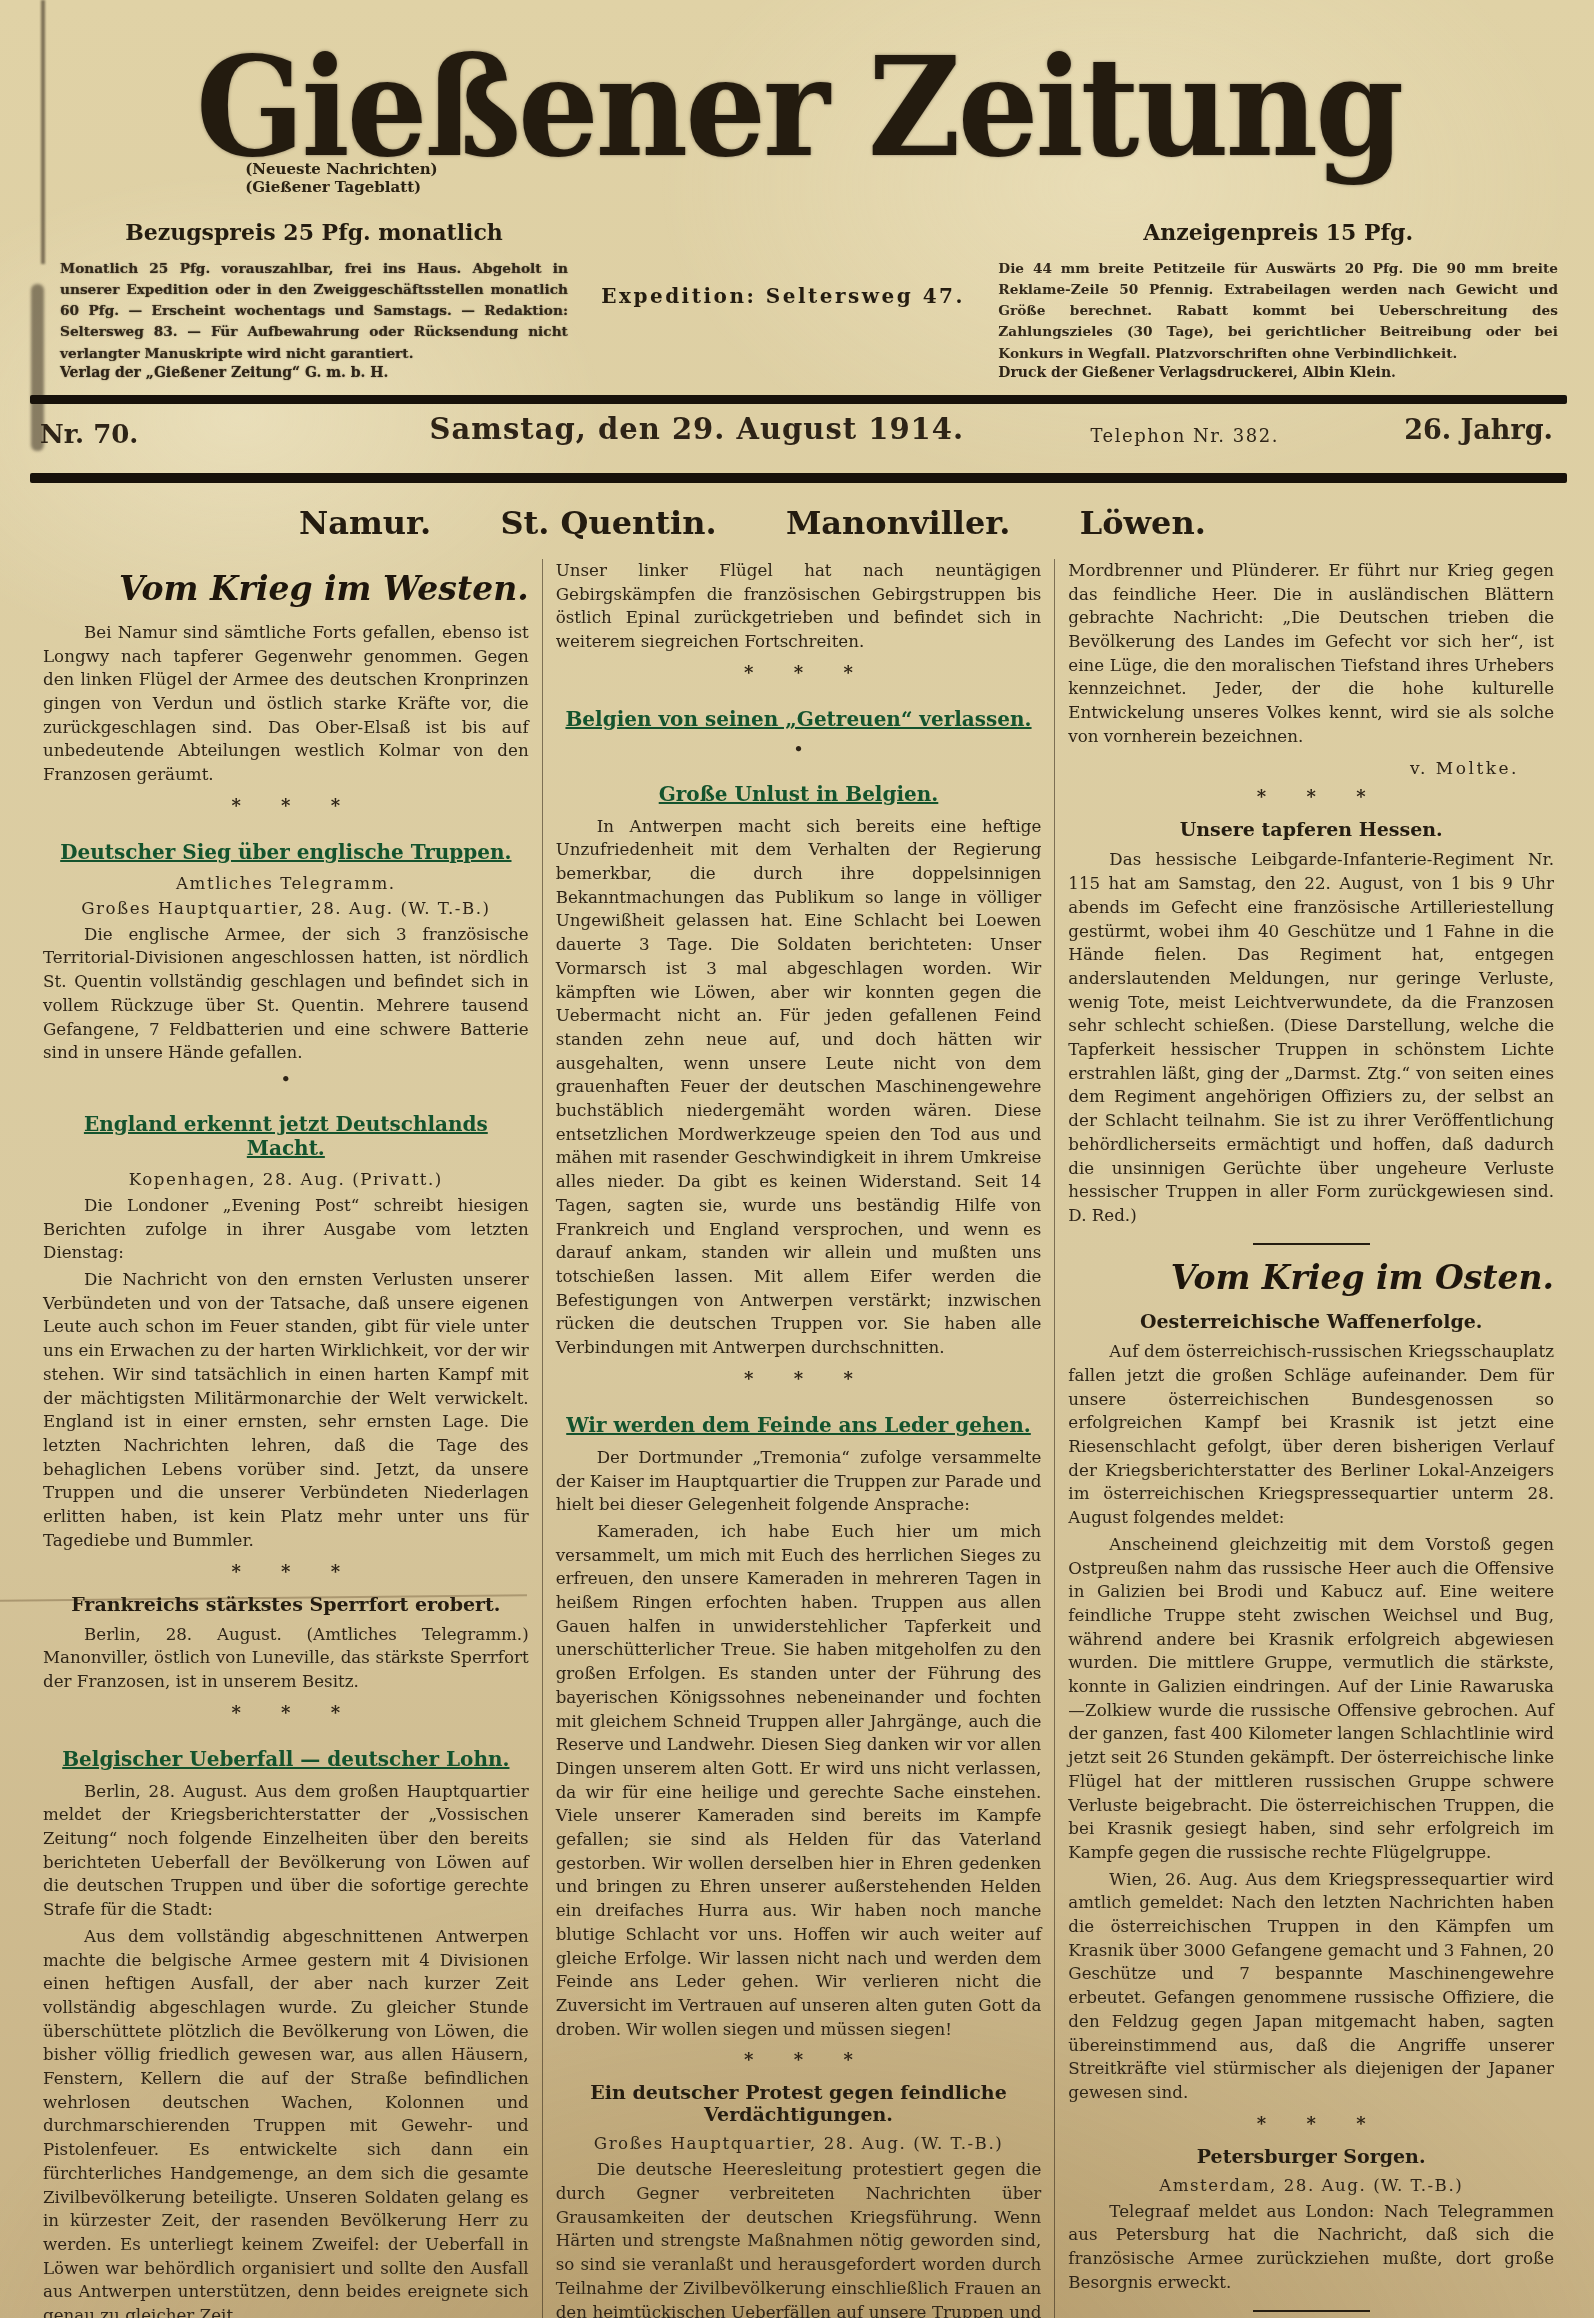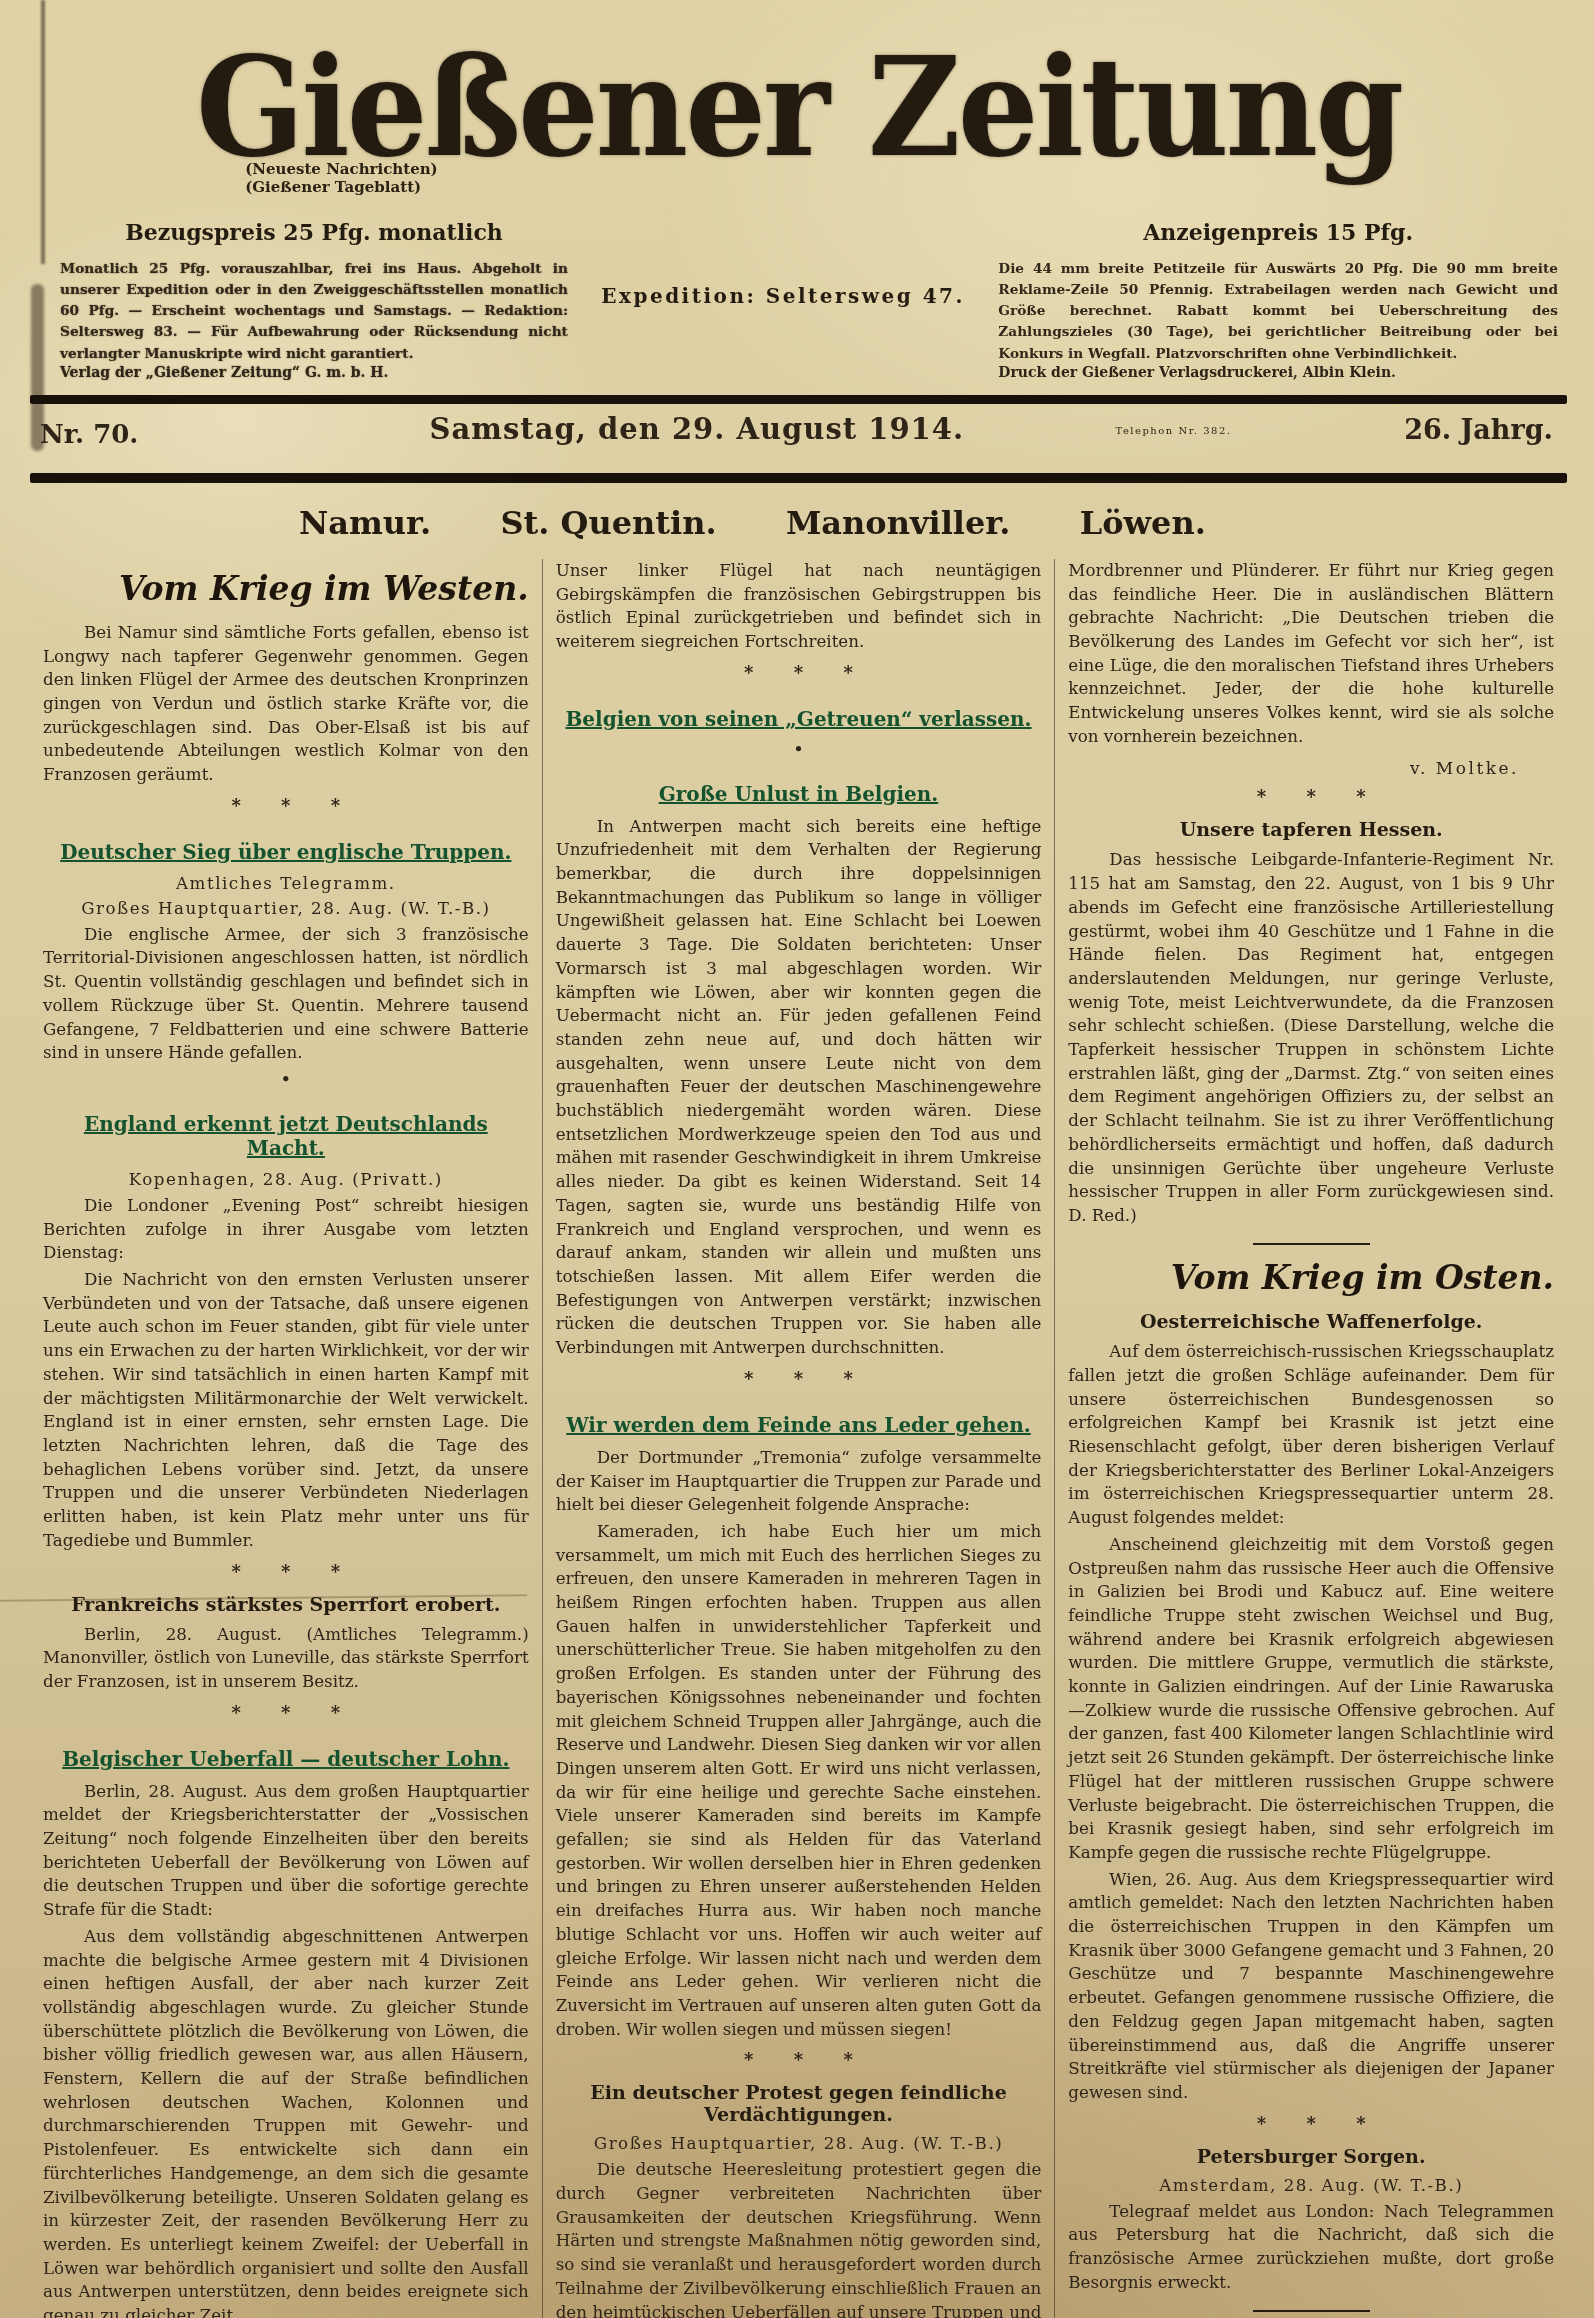--- a/index.html
+++ b/index.html
@@ -37,21 +37,21 @@
   .smudge{text-shadow:0 0 1.5px rgba(40,30,15,.65);}
   .publisher{font-weight:bold;font-size:14px;}
   .exp-line{font-weight:bold;font-size:20px;letter-spacing:2.5px;color:#241c10;}
 
   .rule-heavy{height:9px;background:#17110a;margin-top:15px;border-radius:2px;}
   .rule-heavy.second{height:10px;margin-top:0;}
 
   .dateline{position:relative;height:69px;}
   .dl-issue{position:absolute;left:10px;top:15px;font-size:26px;font-weight:bold;}
   .dl-date{position:absolute;left:26%;top:8px;font-size:29px;font-weight:bold;letter-spacing:1px;}
-  .dl-phone{position:absolute;left:69%;top:21px;font-size:10px;letter-spacing:1.5px;margin-left:25px;}
+  .dl-phone{position:absolute;left:69%;top:21px;font-size:18px;letter-spacing:1.5px;}
   .dl-vol{position:absolute;right:14px;top:10px;font-size:27px;font-weight:bold;}
 
   .banner{display:flex;justify-content:space-between;width:59%;margin:21px 0 5px 17.5%;
     font-size:32px;font-weight:bold;color:#241c10;}
 
   .cols{display:flex;margin-top:17px;align-items:stretch;}
   .col{flex:1;padding:0 13px;box-sizing:border-box;}
   .col + .col{border-left:1.5px solid rgba(45,35,20,.55);}
 
   .para{font-size:16.7px;line-height:1.42;text-align:justify;text-indent:41px;margin:0 0 3px;}

